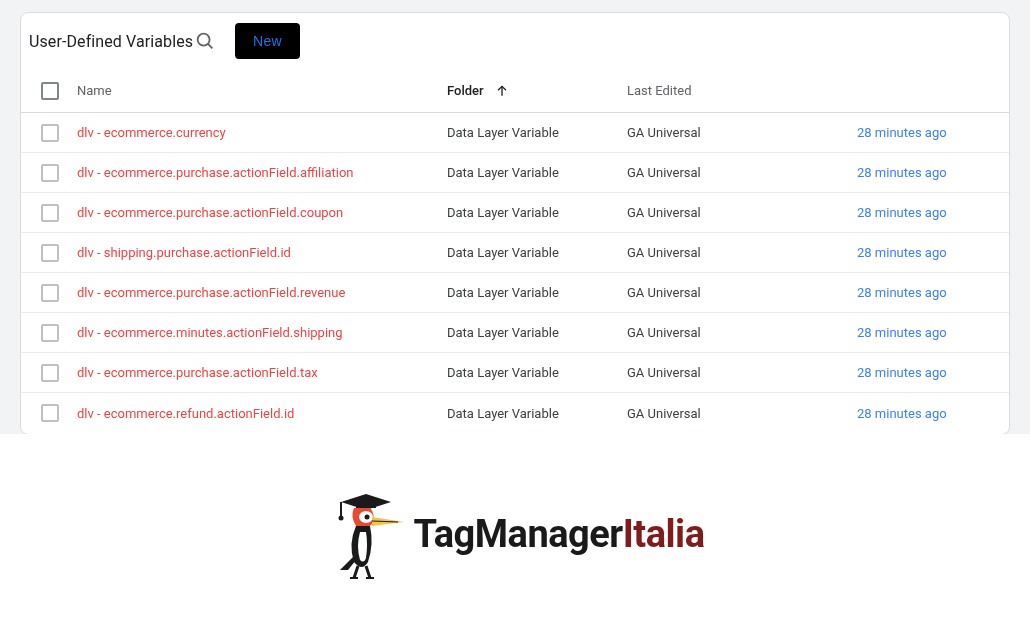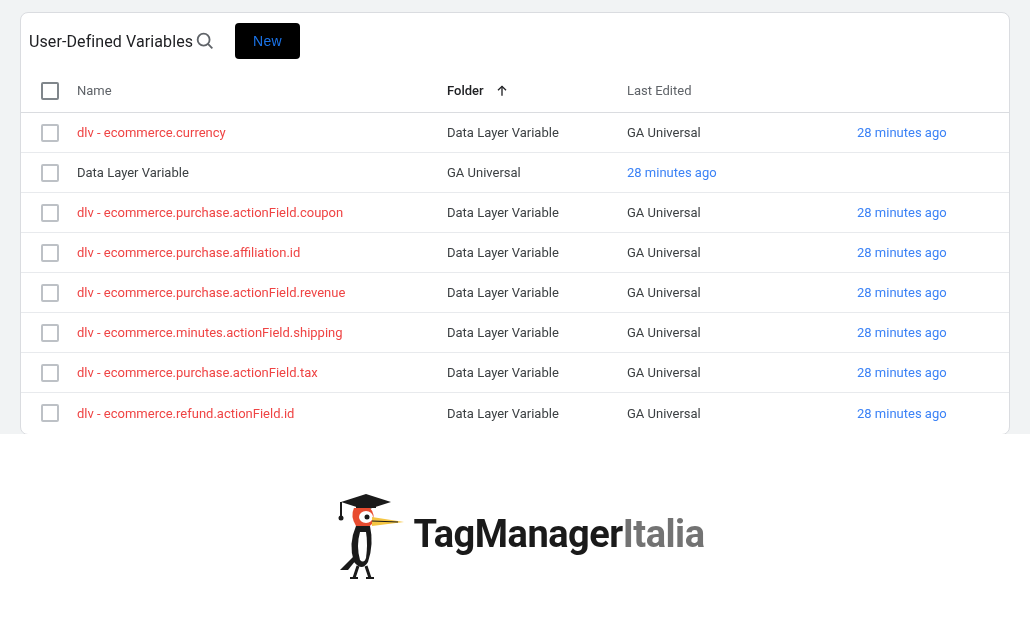--- a/index.html
+++ b/index.html
@@ -110,21 +110,21 @@
     align-items: center;
     justify-content: center;
     gap: 8px;
   }
   .logo-text {
     font-size: 38px;
     font-weight: 700;
     letter-spacing: -0.5px;
   }
   .logo-black { color: #1a1a1a; }
-  .logo-red { color: #737373; margin-top: 33px; }
+  .logo-red { color: #7f1d1d; margin-top: 33px; }
   .woodpecker {
     width: 80px; height: 100px;
     position: relative;
   }
   .woodpecker svg { width: 100%; height: 100%; }
 </style>
 </head>
 <body>
 
 <div class="card">
@@ -163,38 +163,39 @@
     </div>
     <div class="link">dlv - ecommerce.currency</div>
     <div>Data Layer Variable</div>
     <div>GA Universal</div>
     <div class="col-last">28 minutes ago</div>
   </div>
         <div class="trow">
     <div>
       <div class="checkbox"></div>
     </div>
+    <div class="link">dlv - ecommerce.purchase.actionField.affiliation</div>
     <div>Data Layer Variable</div>
     <div>GA Universal</div>
     <div class="col-last">28 minutes ago</div>
   </div>
         <div class="trow">
     <div>
       <div class="checkbox"></div>
     </div>
     <div class="link">dlv - ecommerce.purchase.actionField.coupon</div>
     <div>Data Layer Variable</div>
     <div>GA Universal</div>
     <div class="col-last">28 minutes ago</div>
   </div>
         <div class="trow">
     <div>
       <div class="checkbox"></div>
     </div>
-    <div class="link">dlv - ecommerce.purchase.affiliation.id</div>
+    <div class="link">dlv - shipping.purchase.actionField.id</div>
     <div>Data Layer Variable</div>
     <div>GA Universal</div>
     <div class="col-last">28 minutes ago</div>
   </div>
         <div class="trow">
     <div>
       <div class="checkbox"></div>
     </div>
     <div class="link">dlv - ecommerce.purchase.actionField.revenue</div>
     <div>Data Layer Variable</div>

